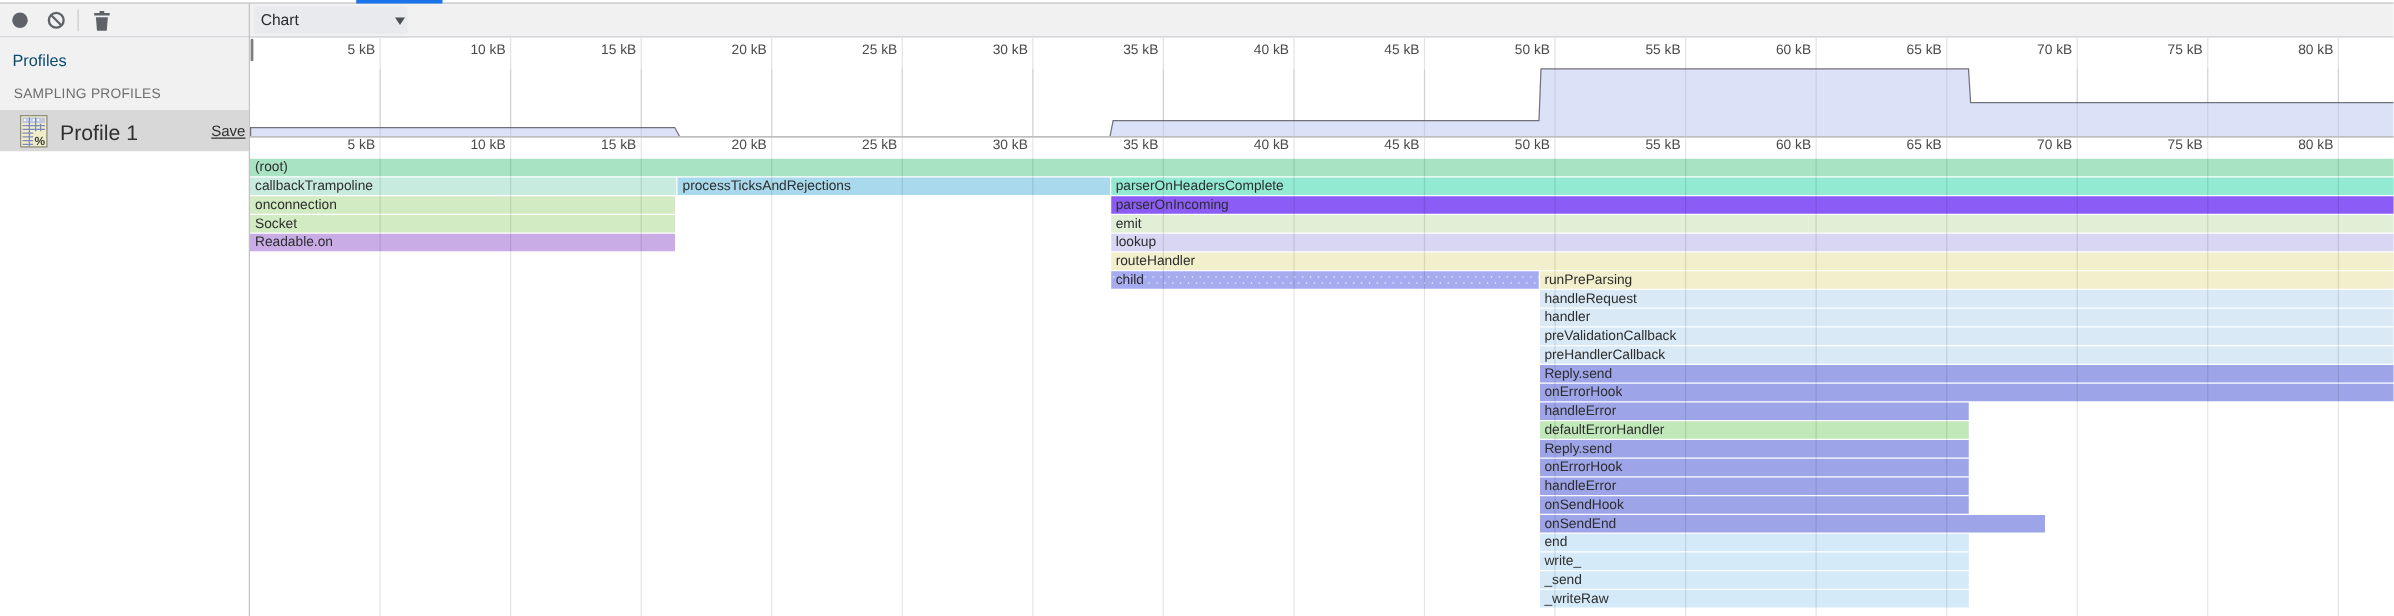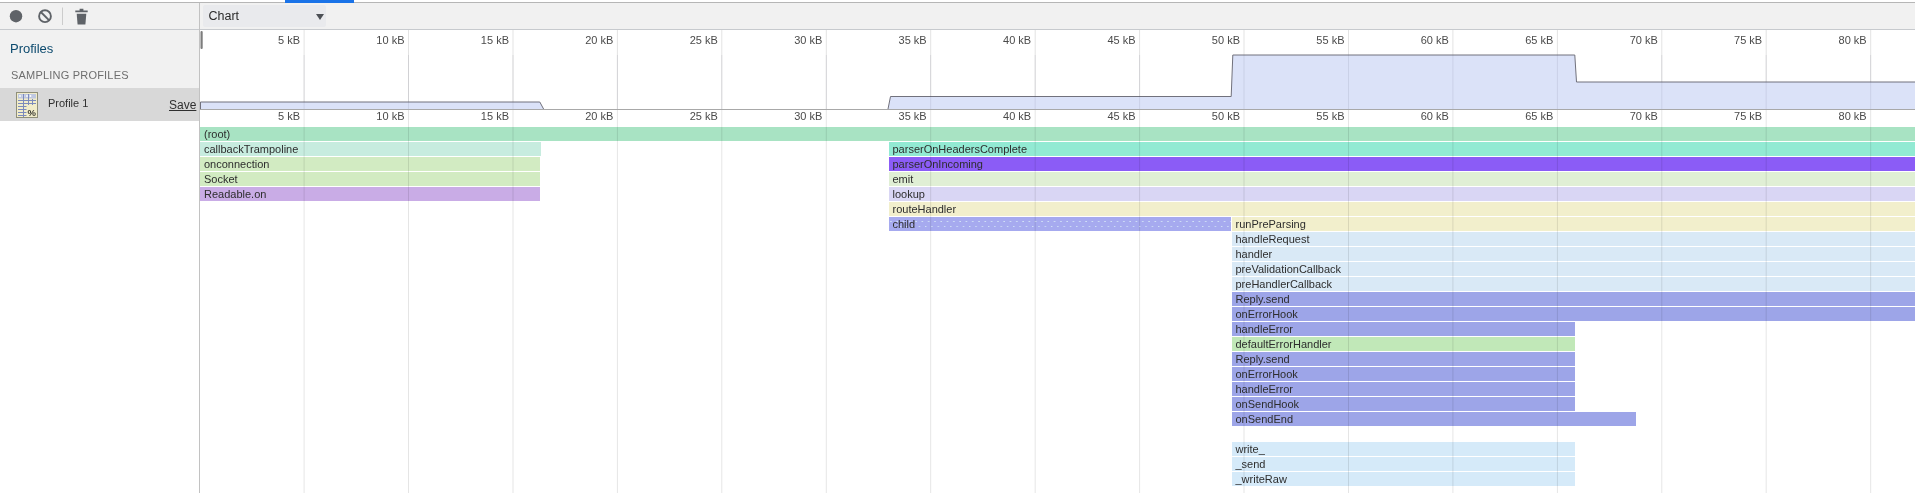--- a/index.html
+++ b/index.html
@@ -55,21 +55,21 @@
       <line x1="2" y1="14.5" x2="10.5" y2="14.5"></line>
       <line x1="2" y1="17.5" x2="10.5" y2="17.5"></line>
       <line x1="2" y1="20.5" x2="10.5" y2="20.5"></line>
       <line x1="2" y1="23.5" x2="10.5" y2="23.5"></line>
       <line x1="7.5" y1="2" x2="7.5" y2="25"></line>
       <line x1="12.5" y1="2" x2="12.5" y2="13"></line>
       <line x1="16.5" y1="7" x2="16.5" y2="13"></line>
     </g>
     <text x="11.5" y="24" font-size="9.5" font-weight="bold" fill="#3c3c34" font-family="Liberation Sans, sans-serif">%</text>
   </svg>
-  <div class="abs" style="left:48px;top:97px;font-size:11px;color:#303030;">Profile 1</div>
+  <div class="abs" style="left:48px;top:97px;font-size:17px;color:#303030;">Profile 1</div>
   <div class="abs" style="left:169px;top:98px;font-size:12px;color:#303030;text-decoration:underline;">Save</div>
 
   <svg class="abs" style="left:200px;top:30px;" width="1715" height="79">
     <g stroke="#e3e3e3" stroke-width="1">
       <line x1="104.1" y1="0" x2="104.1" y2="79"></line>
       <line x1="208.5" y1="0" x2="208.5" y2="79"></line>
       <line x1="313" y1="0" x2="313" y2="79"></line>
       <line x1="417.4" y1="0" x2="417.4" y2="79"></line>
       <line x1="521.8" y1="0" x2="521.8" y2="79"></line>
       <line x1="626.3" y1="0" x2="626.3" y2="79"></line>
@@ -141,20 +141,21 @@
   <div class="lbl" style="left:1284.5px;top:109.8px;">55 kB</div>
   <div class="lbl" style="left:1388.9px;top:109.8px;">60 kB</div>
   <div class="lbl" style="left:1493.4px;top:109.8px;">65 kB</div>
   <div class="lbl" style="left:1597.8px;top:109.8px;">70 kB</div>
   <div class="lbl" style="left:1702.2px;top:109.8px;">75 kB</div>
   <div class="lbl" style="left:1806.7px;top:109.8px;">80 kB</div>
 
   <div class="bar" style="left:200px;top:127px;width:1715px;background:#a8e3c3;">(root)</div>
 
   <div class="bar" style="left:200px;top:142px;width:341px;background:#c7ecdf;">callbackTrampoline</div>
+  <div class="bar" style="left:542px;top:142px;width:345.5px;background:#a9d9ec;">processTicksAndRejections</div>
   <div class="bar" style="left:888.5px;top:142px;width:1079px;background:#92ead3;">parserOnHeadersComplete</div>
 
   <div class="bar" style="left:200px;top:157px;width:340px;background:#d2ebc2;">onconnection</div>
   <div class="bar" style="left:888.5px;top:157px;width:1026.5px;background:#8b5cf6;">parserOnIncoming</div>
 
   <div class="bar" style="left:200px;top:172px;width:340px;background:#d2ebc2;">Socket</div>
   <div class="bar" style="left:888.5px;top:172px;width:1026.5px;background:#e0efd5;">emit</div>
 
   <div class="bar" style="left:200px;top:187px;width:340px;background:#c9ace6;">Readable.on</div>
   <div class="bar" style="left:888.5px;top:187px;width:1026.5px;background:#d9d6f4;">lookup</div>
@@ -173,20 +174,21 @@
   <div class="bar" style="left:1231.5px;top:307px;width:683.5px;background:#9da5e8;">onErrorHook</div>
 
   <div class="bar" style="left:1231.5px;top:322px;width:343px;background:#9da5e8;">handleError</div>
   <div class="bar" style="left:1231.5px;top:337px;width:343px;background:#c1e8b8;">defaultErrorHandler</div>
   <div class="bar" style="left:1231.5px;top:352px;width:343px;background:#9da5e8;">Reply.send</div>
   <div class="bar" style="left:1231.5px;top:367px;width:343px;background:#9da5e8;">onErrorHook</div>
   <div class="bar" style="left:1231.5px;top:382px;width:343px;background:#9da5e8;">handleError</div>
   <div class="bar" style="left:1231.5px;top:397px;width:343px;background:#9da5e8;">onSendHook</div>
   <div class="bar" style="left:1231.5px;top:412px;width:404px;background:#9da5e8;">onSendEnd</div>
 
+  <div class="bar" style="left:1231.5px;top:427px;width:343px;background:#d5eaf9;">end</div>
   <div class="bar" style="left:1231.5px;top:442px;width:343px;background:#d5eaf9;">write_</div>
   <div class="bar" style="left:1231.5px;top:457px;width:343px;background:#d5eaf9;">_send</div>
   <div class="bar" style="left:1231.5px;top:472px;width:343px;background:#d5eaf9;">_writeRaw</div>
 
   <svg class="abs" style="left:200px;top:110px;pointer-events:none;" width="1715" height="383">
     <g stroke="rgba(0,0,0,0.1)" stroke-width="1">
       <line x1="104.1" y1="0" x2="104.1" y2="383"></line>
       <line x1="208.5" y1="0" x2="208.5" y2="383"></line>
       <line x1="313" y1="0" x2="313" y2="383"></line>
       <line x1="417.4" y1="0" x2="417.4" y2="383"></line>

